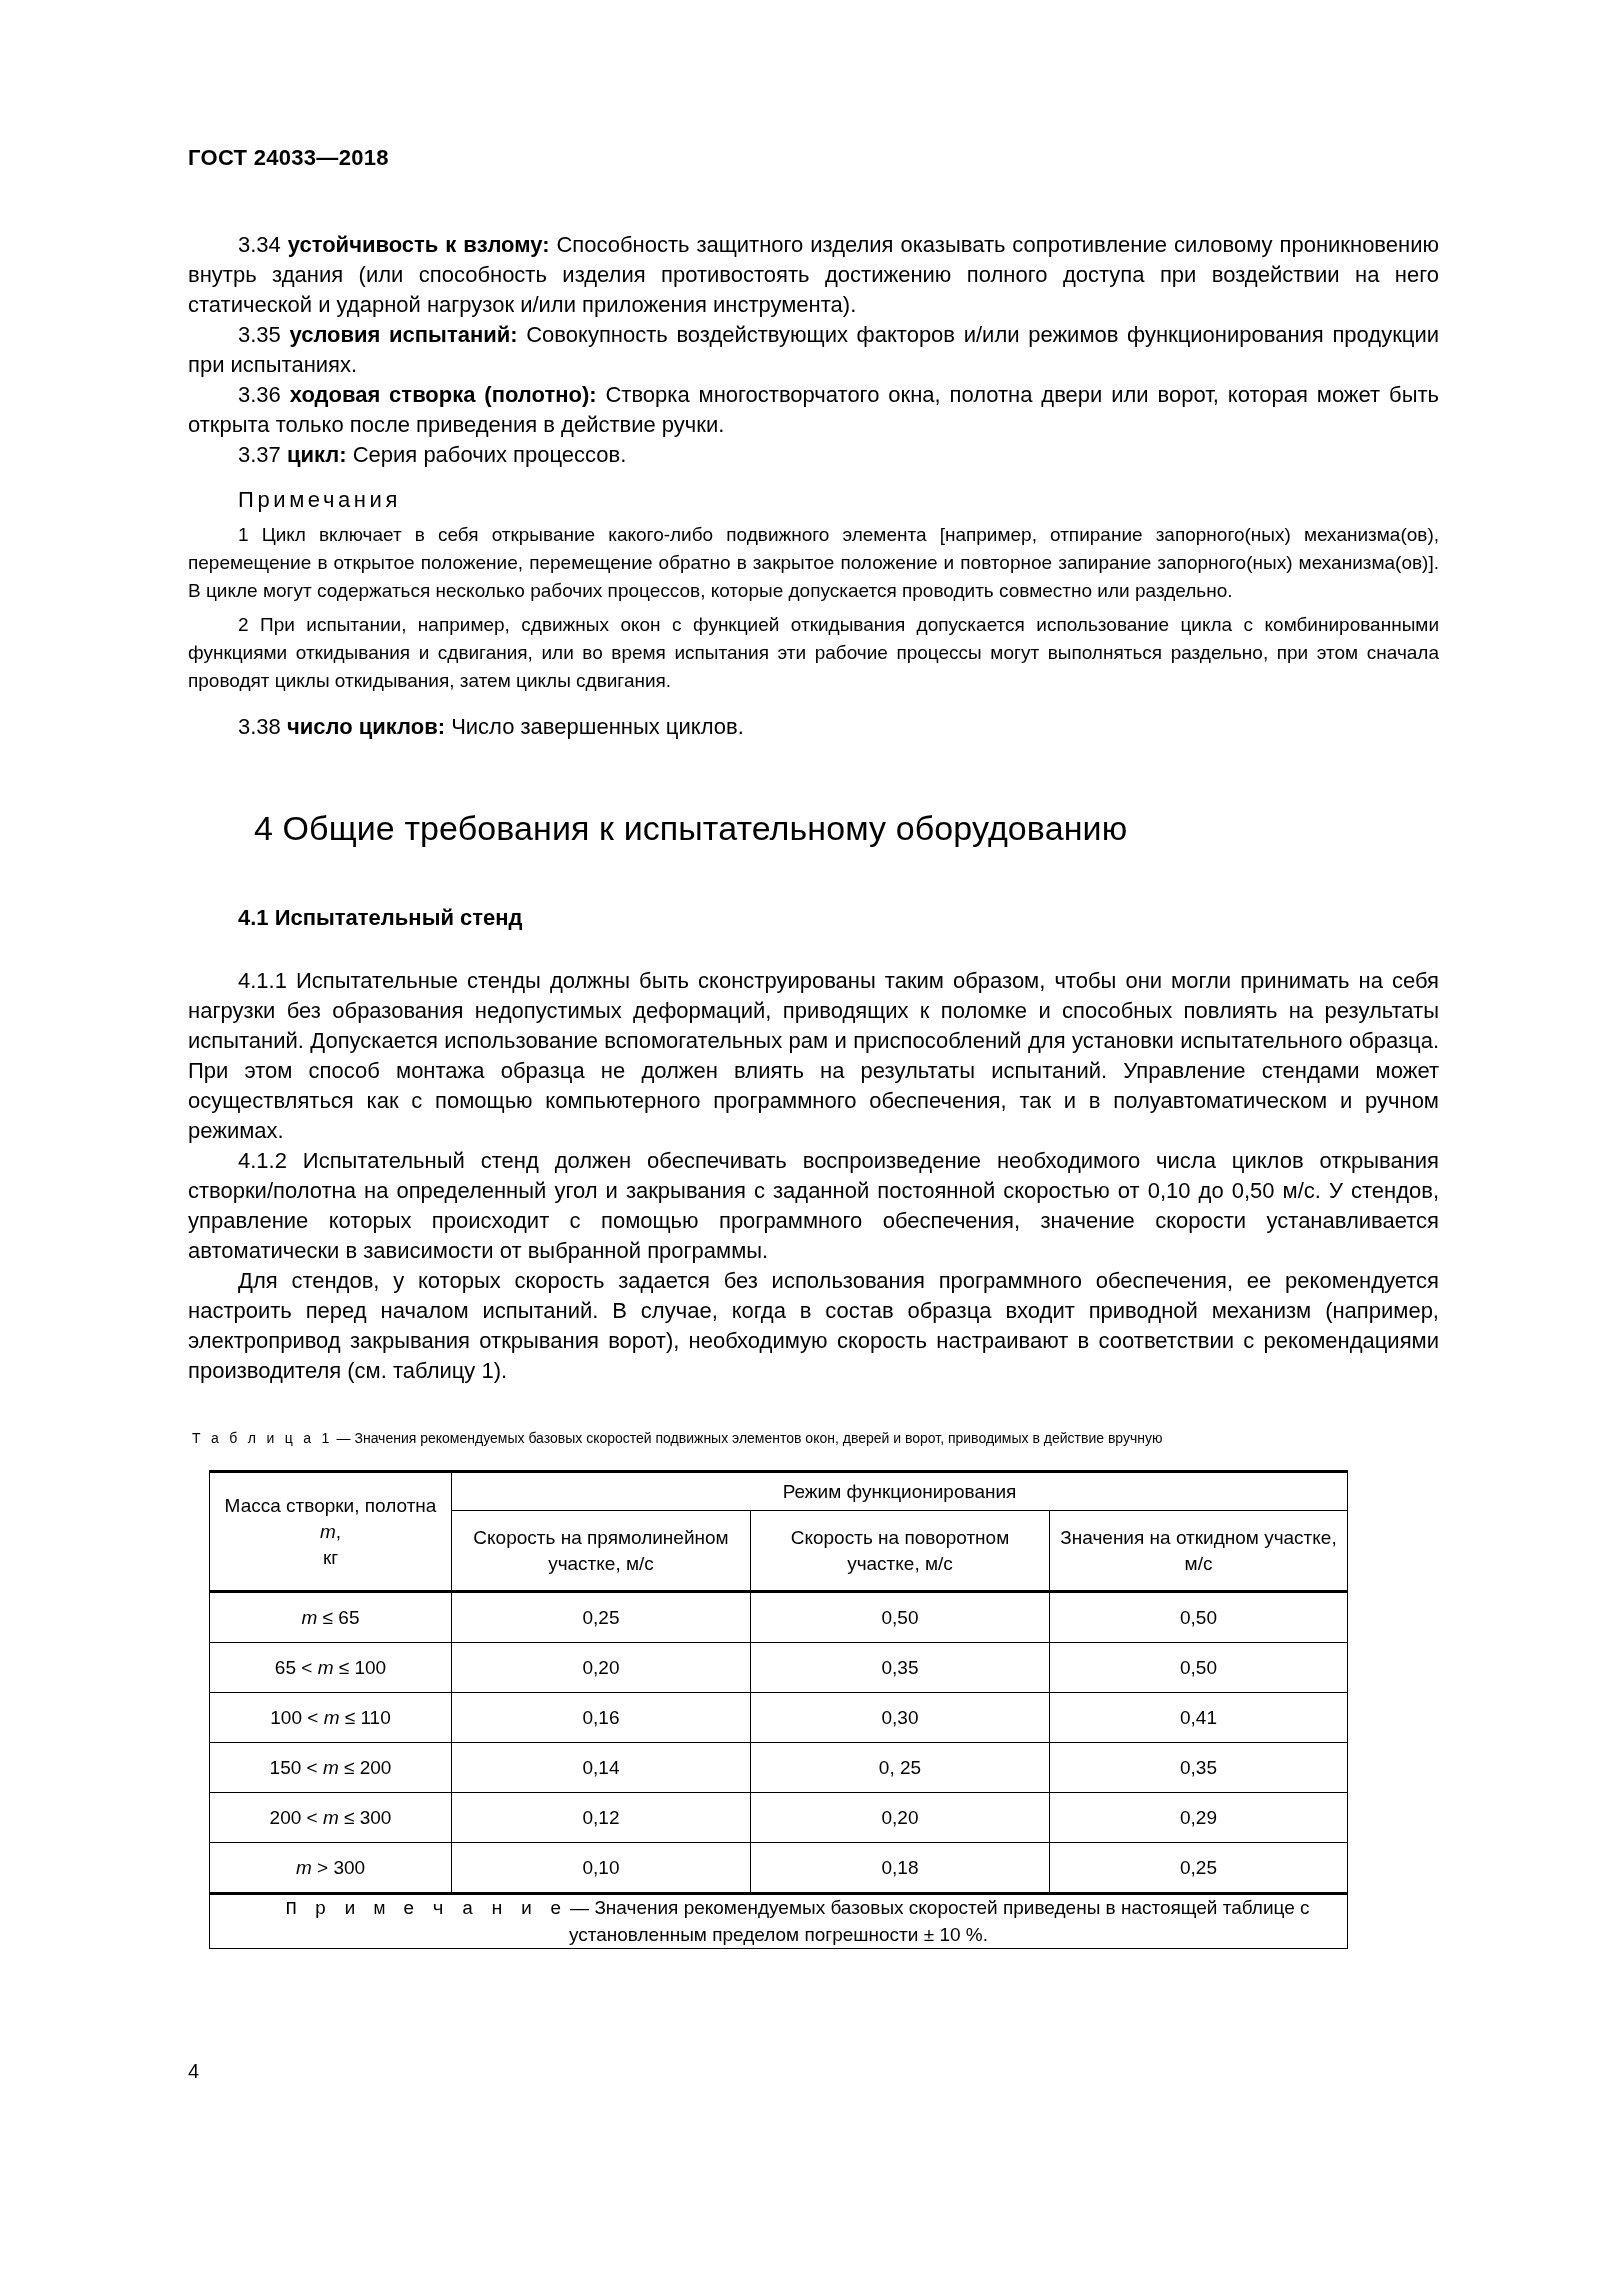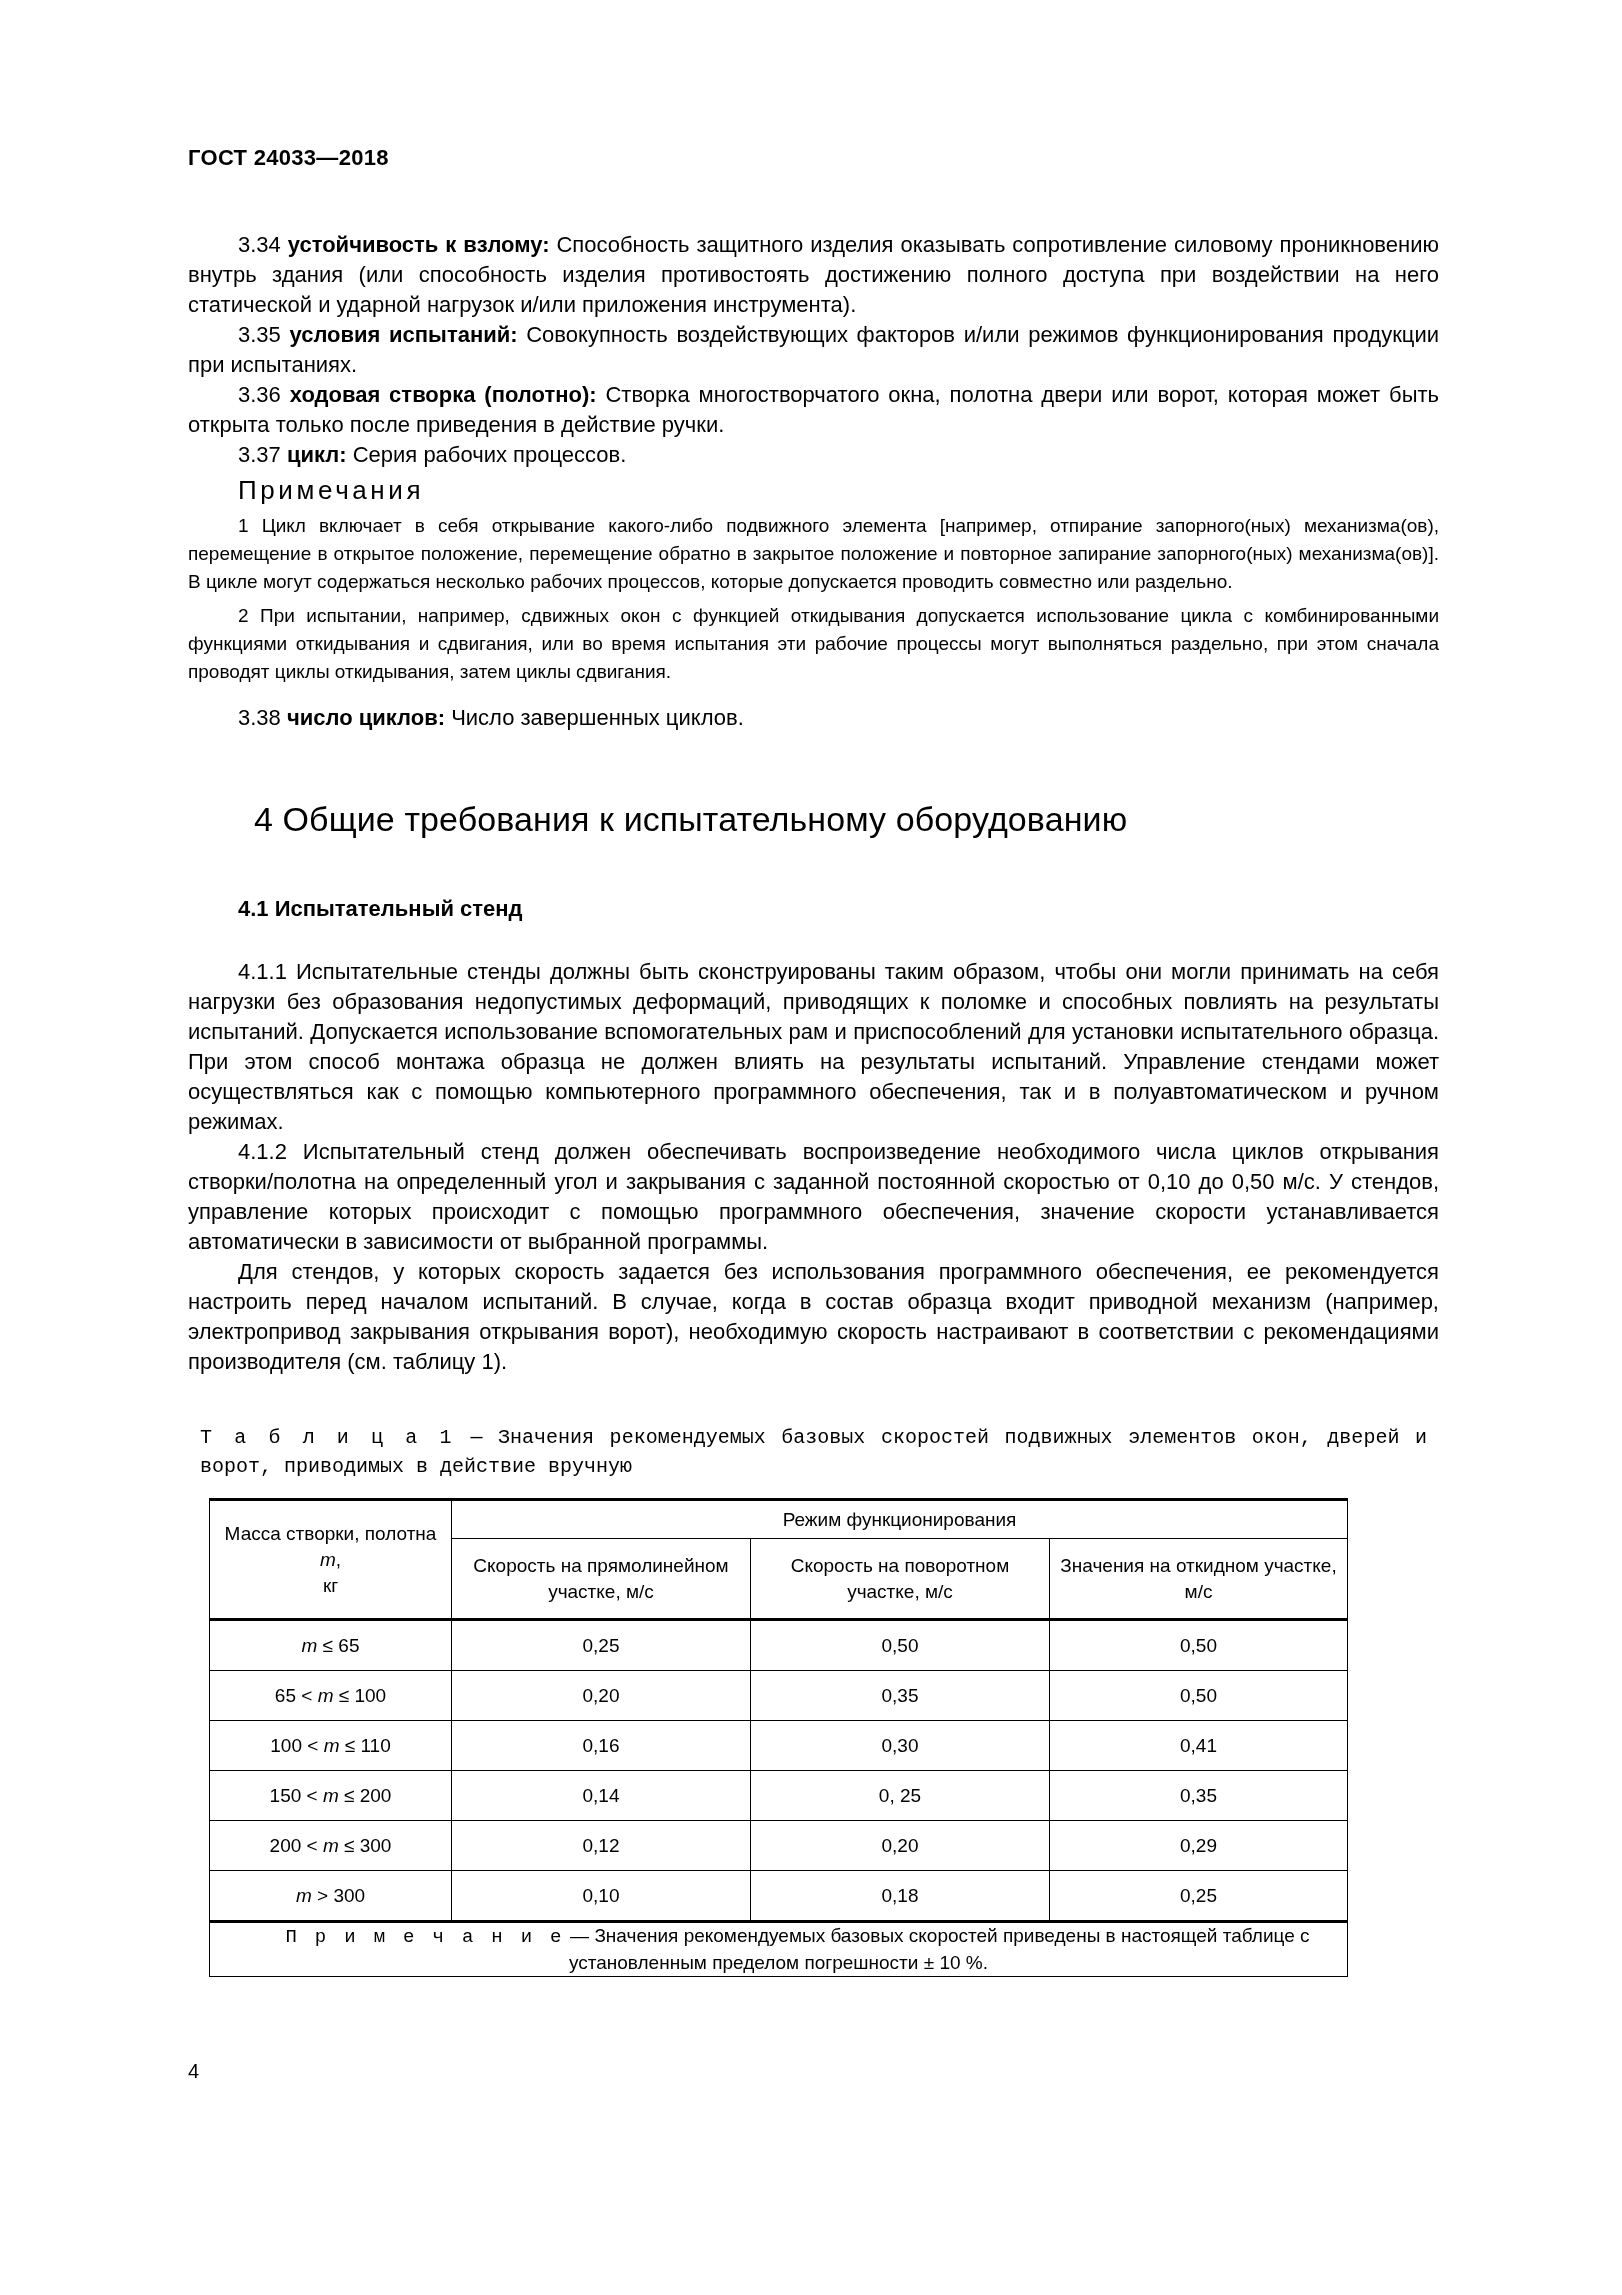--- a/index.html
+++ b/index.html
@@ -47,22 +47,22 @@
     font-size: 22px;
     line-height: 30px;
     text-align: justify;
     text-indent: 50px;
     hyphens: manual;
   }
   .term { font-weight: bold; }
 
   
   .note-title {
-    margin: 6px 0 0 0;
-    font-size: 26px;
+    margin: 15px 0 0 0;
+    font-size: 22px;
     line-height: 29px;
     text-indent: 50px;
     letter-spacing: 3.6px;
   }
   p.note {
     margin: 6.5px 0 0 0;
     font-size: 19px;
     line-height: 28px;
     text-align: justify;
     text-indent: 50px;
@@ -84,25 +84,24 @@
     font-weight: bold;
     line-height: 31px;
     text-indent: 50px;
   }
   .h-gap-before { height: 54px; }
   .h-gap-after  { height: 41px; }
   .h3-gap-after  { height: 33px; }
 
   
   .tbl-caption {
-    margin: 12px;
-    font-size: 20px;
+    margin: 4px;
+    font-size: 14px;
     line-height: 29px;
     text-align: justify;
-    font-family: Liberation Mono, monospace;
   }
   .tbl-caption .lbl { letter-spacing: 3.3px; }
 
   
   .tbl-wrap { margin-top: 17px; }
   table.gost {
     border-collapse: collapse;
     width: 1139px;
     margin-left: 21px;
     table-layout: fixed;

